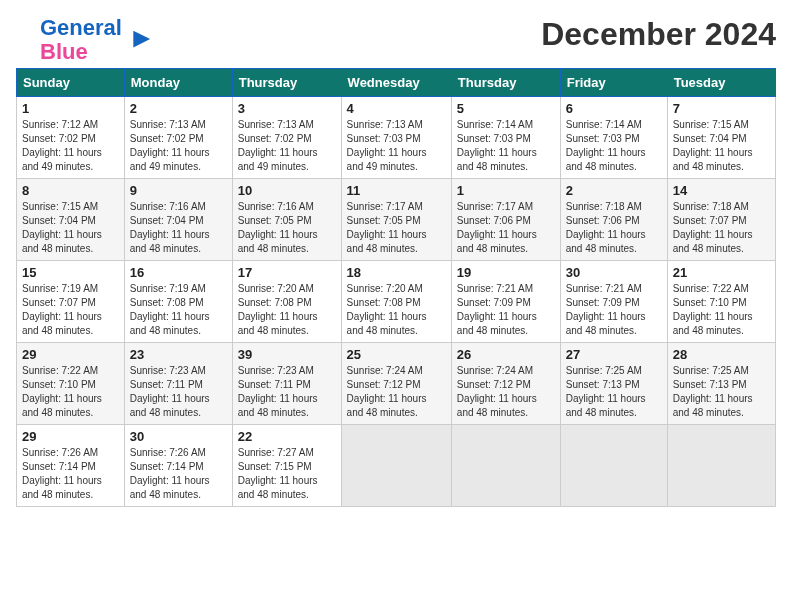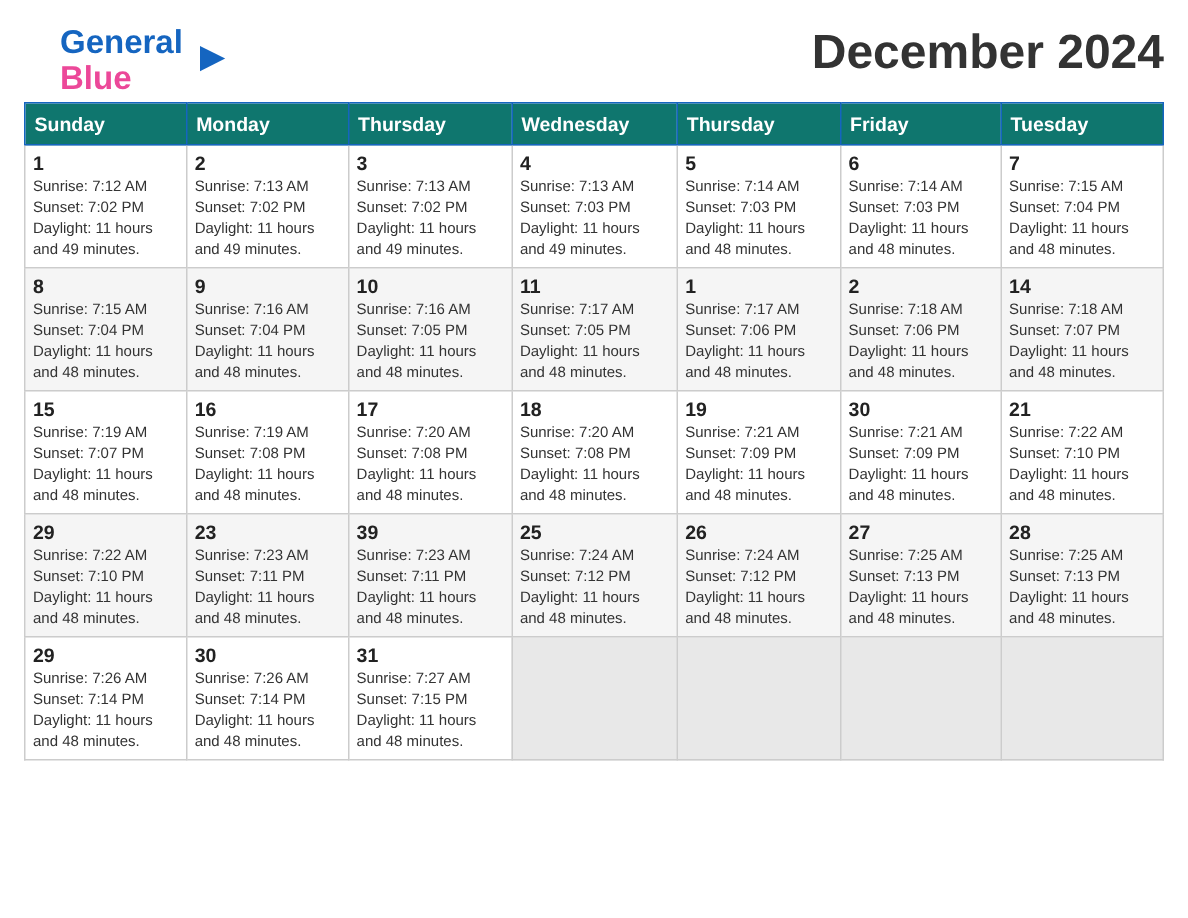--- a/index.html
+++ b/index.html
@@ -246,21 +246,21 @@
       <tr>
         <td>
           <span class="day-number">29</span>
           <div class="day-info">Sunrise: 7:26 AM<br>Sunset: 7:14 PM<br>Daylight: 11 hours<br>and 48 minutes.</div>
         </td>
         <td>
           <span class="day-number">30</span>
           <div class="day-info">Sunrise: 7:26 AM<br>Sunset: 7:14 PM<br>Daylight: 11 hours<br>and 48 minutes.</div>
         </td>
         <td>
-          <span class="day-number">31</span>
+          <span class="day-number">22</span>
           <div class="day-info">Sunrise: 7:27 AM<br>Sunset: 7:15 PM<br>Daylight: 11 hours<br>and 48 minutes.</div>
         </td>
         <td class="empty-cell"></td>
         <td class="empty-cell"></td>
         <td class="empty-cell"></td>
         <td class="empty-cell"></td>
       </tr>
     </tbody>
 </table>
 

